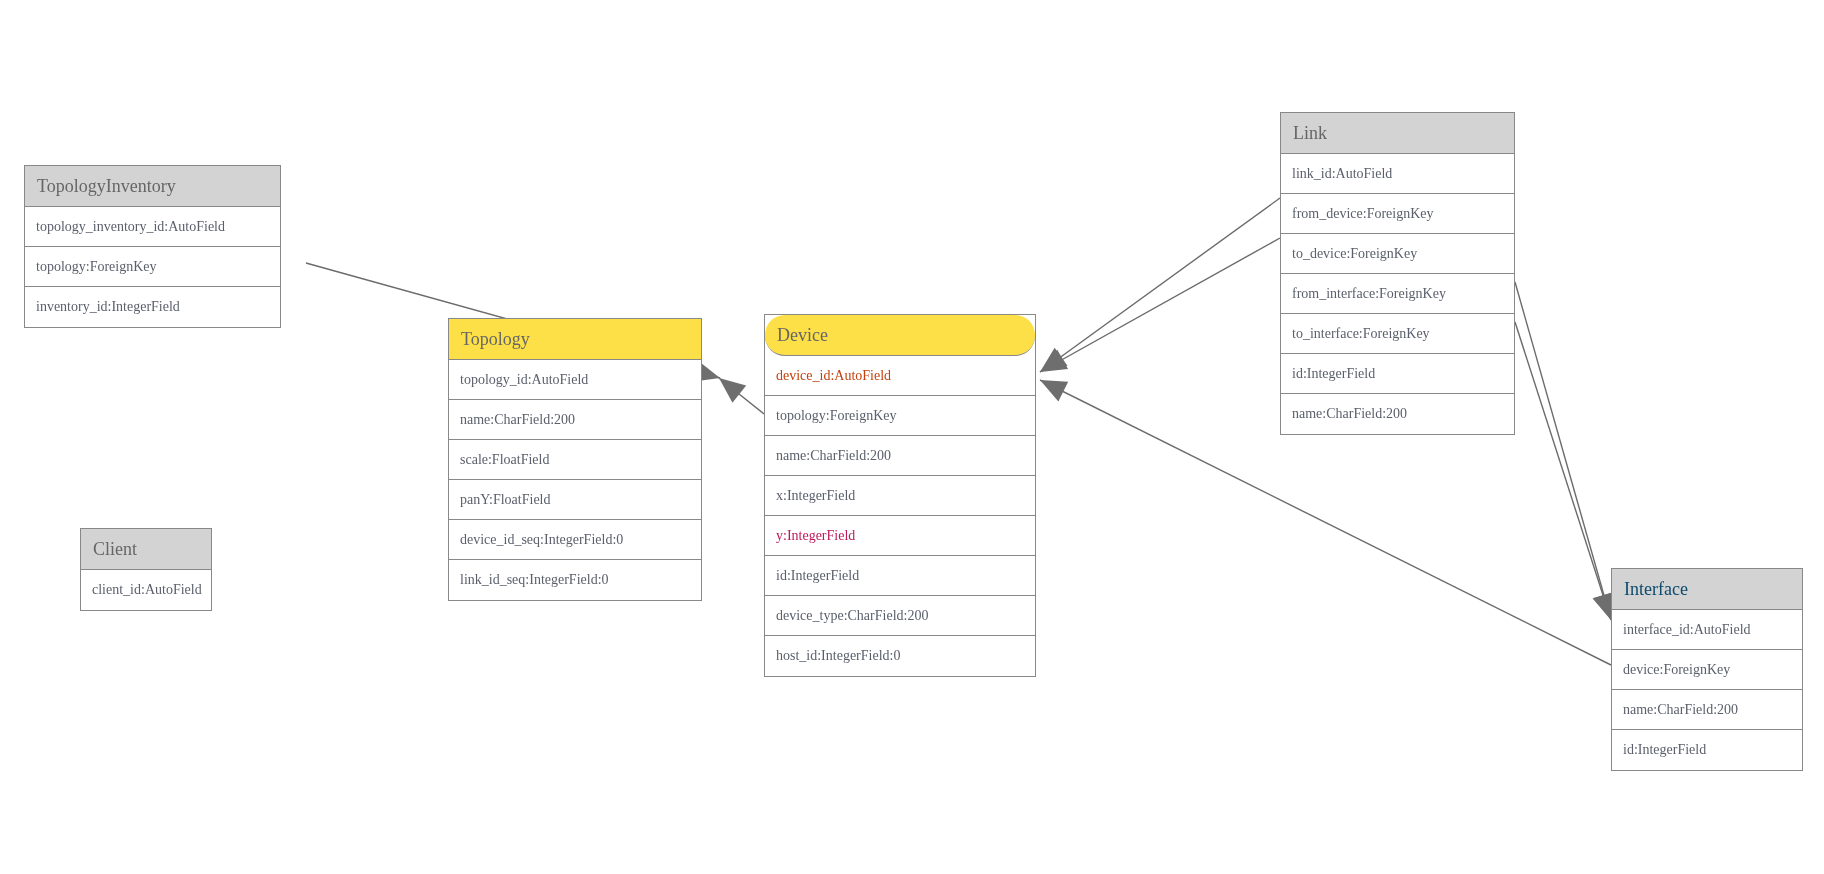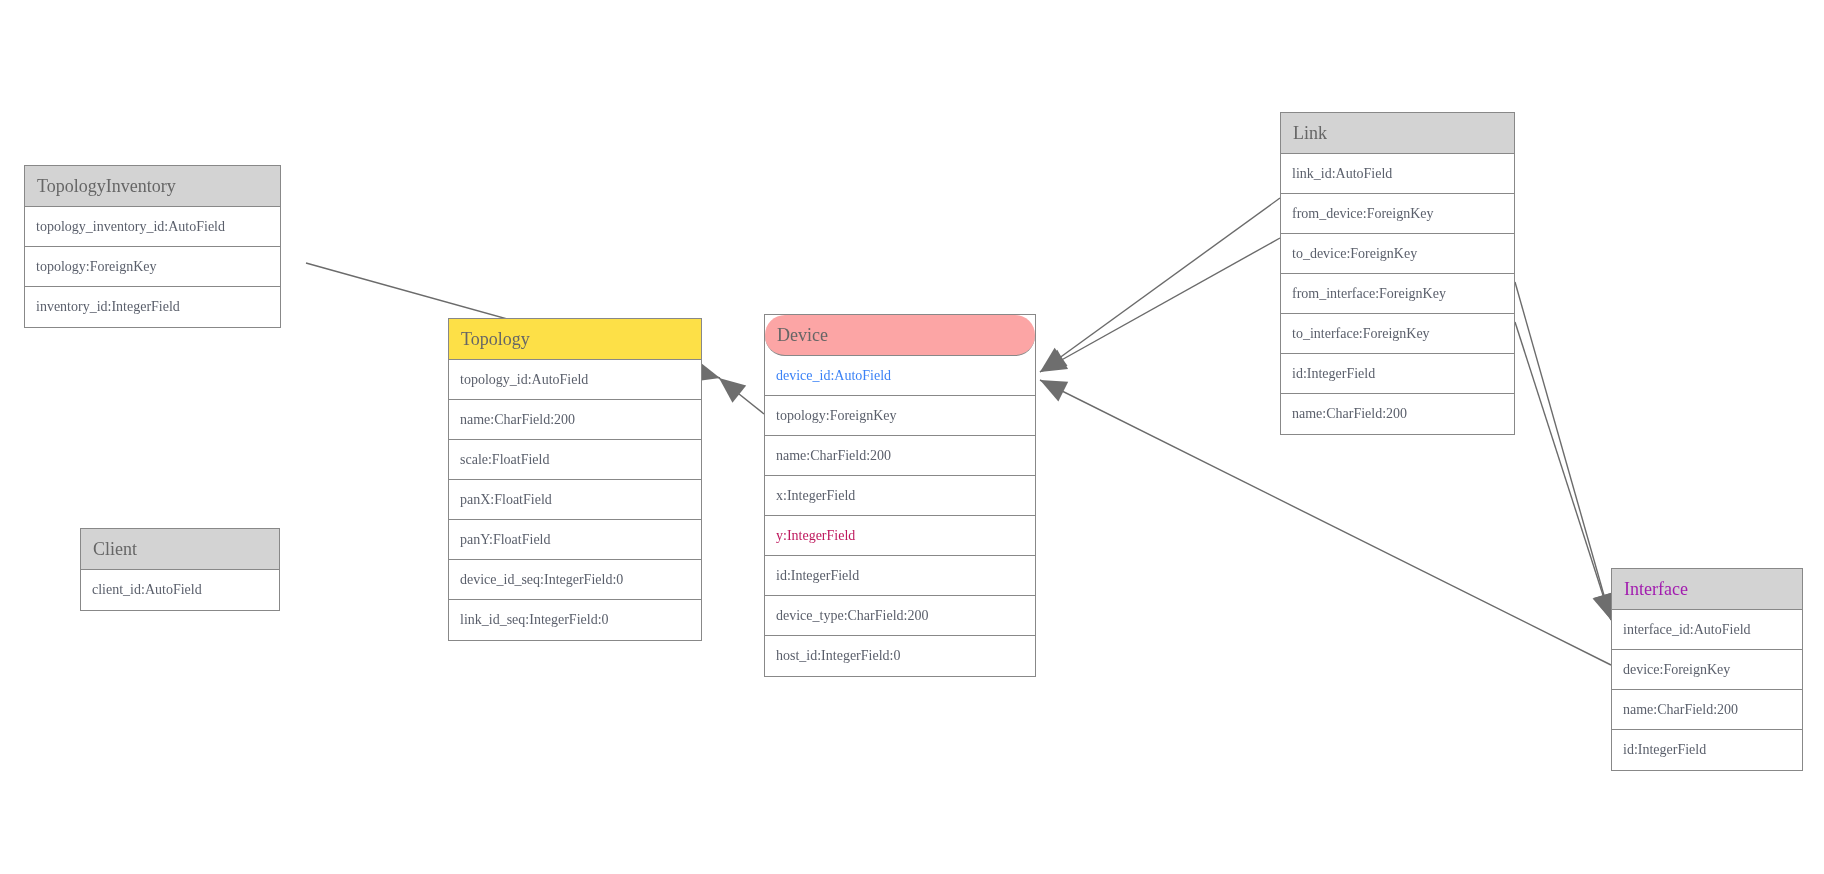--- a/index.html
+++ b/index.html
@@ -102,57 +102,56 @@
       </g>
     </svg>
 
   <div id="entity-layer">
       <div class="entity" style="left: 24px; top: 165px; width: 257px; border-color: rgb(136, 136, 136);">
         <div class="entity-title" style="background: rgb(211, 211, 211); color: rgb(102, 102, 102); border-bottom-color: rgb(136, 136, 136);">TopologyInventory</div>
         <div class="entity-field" style="color: rgb(90, 95, 107); border-bottom-color: rgb(136, 136, 136);">topology_inventory_id:AutoField</div>
         <div class="entity-field" style="color: rgb(90, 95, 107); border-bottom-color: rgb(136, 136, 136);">topology:ForeignKey</div>
         <div class="entity-field last" style="color: rgb(90, 95, 107); border-bottom-color: rgb(136, 136, 136);">inventory_id:IntegerField</div>
       </div>
-      <div class="entity" style="left: 80px; top: 528px; width: 200px; border-color: rgb(136, 136, 136);">
+      <div class="entity" style="left: 80px; top: 528px; width: 132px; border-color: rgb(136, 136, 136);">
         <div class="entity-title" style="background: rgb(211, 211, 211); color: rgb(102, 102, 102); border-bottom-color: rgb(136, 136, 136);">Client</div>
         <div class="entity-field last" style="color: rgb(90, 95, 107); border-bottom-color: rgb(136, 136, 136);">client_id:AutoField</div>
       </div>
       <div class="entity" style="left: 448px; top: 318px; width: 254px; border-color: rgb(136, 136, 136);">
         <div class="entity-title" style="background: #fde047; color: rgb(102, 102, 102); border-bottom-color: rgb(136, 136, 136);">Topology</div>
         <div class="entity-field" style="color: rgb(90, 95, 107); border-bottom-color: rgb(136, 136, 136);">topology_id:AutoField</div>
         <div class="entity-field" style="color: rgb(90, 95, 107); border-bottom-color: rgb(136, 136, 136);">name:CharField:200</div>
         <div class="entity-field" style="color: rgb(90, 95, 107); border-bottom-color: rgb(136, 136, 136);">scale:FloatField</div>
-        <div class="entity-field" style="color: rgb(90, 95, 107); border-bottom-color: rgb(136, 136, 136);">panX:FloatField</div>
         <div class="entity-field" style="color: rgb(90, 95, 107); border-bottom-color: rgb(136, 136, 136);">panY:FloatField</div>
         <div class="entity-field" style="color: rgb(90, 95, 107); border-bottom-color: rgb(136, 136, 136);">device_id_seq:IntegerField:0</div>
         <div class="entity-field last" style="color: rgb(90, 95, 107); border-bottom-color: rgb(136, 136, 136);">link_id_seq:IntegerField:0</div>
       </div>
       <div class="entity" style="left: 764px; top: 314px; width: 272px; border-color: rgb(136, 136, 136);">
-        <div class="entity-title" style="background: #fca5a5; color: rgb(102, 102, 102); border-bottom-color: rgb(136, 136, 136); border-radius: 20px;">Device</div>
-        <div class="entity-field" style="color: #3b82f6; border-bottom-color: rgb(136, 136, 136);">device_id:AutoField</div>
+        <div class="entity-title" style="background: #fde047; color: rgb(102, 102, 102); border-bottom-color: rgb(136, 136, 136); border-radius: 20px;">Device</div>
+        <div class="entity-field" style="color: #c2410c; border-bottom-color: rgb(136, 136, 136);">device_id:AutoField</div>
         <div class="entity-field" style="color: rgb(90, 95, 107); border-bottom-color: rgb(136, 136, 136);">topology:ForeignKey</div>
         <div class="entity-field" style="color: rgb(90, 95, 107); border-bottom-color: rgb(136, 136, 136);">name:CharField:200</div>
         <div class="entity-field" style="color: rgb(90, 95, 107); border-bottom-color: rgb(136, 136, 136);">x:IntegerField</div>
         <div class="entity-field" style="color: #be185d; border-bottom-color: rgb(136, 136, 136);">y:IntegerField</div>
         <div class="entity-field" style="color: rgb(90, 95, 107); border-bottom-color: rgb(136, 136, 136);">id:IntegerField</div>
         <div class="entity-field" style="color: rgb(90, 95, 107); border-bottom-color: rgb(136, 136, 136);">device_type:CharField:200</div>
         <div class="entity-field last" style="color: rgb(90, 95, 107); border-bottom-color: rgb(136, 136, 136);">host_id:IntegerField:0</div>
       </div>
       <div class="entity" style="left: 1280px; top: 112px; width: 235px; border-color: rgb(136, 136, 136);">
         <div class="entity-title" style="background: rgb(211, 211, 211); color: rgb(102, 102, 102); border-bottom-color: rgb(136, 136, 136);">Link</div>
         <div class="entity-field" style="color: rgb(90, 95, 107); border-bottom-color: rgb(136, 136, 136);">link_id:AutoField</div>
         <div class="entity-field" style="color: rgb(90, 95, 107); border-bottom-color: rgb(136, 136, 136);">from_device:ForeignKey</div>
         <div class="entity-field" style="color: rgb(90, 95, 107); border-bottom-color: rgb(136, 136, 136);">to_device:ForeignKey</div>
         <div class="entity-field" style="color: rgb(90, 95, 107); border-bottom-color: rgb(136, 136, 136);">from_interface:ForeignKey</div>
         <div class="entity-field" style="color: rgb(90, 95, 107); border-bottom-color: rgb(136, 136, 136);">to_interface:ForeignKey</div>
         <div class="entity-field" style="color: rgb(90, 95, 107); border-bottom-color: rgb(136, 136, 136);">id:IntegerField</div>
         <div class="entity-field last" style="color: rgb(90, 95, 107); border-bottom-color: rgb(136, 136, 136);">name:CharField:200</div>
       </div>
       <div class="entity" style="left: 1611px; top: 568px; width: 192px; border-color: rgb(136, 136, 136);">
-        <div class="entity-title" style="background: rgb(211, 211, 211); color: #a21caf; border-bottom-color: rgb(136, 136, 136);">Interface</div>
+        <div class="entity-title" style="background: rgb(211, 211, 211); color: #0c4a6e; border-bottom-color: rgb(136, 136, 136);">Interface</div>
         <div class="entity-field" style="color: rgb(90, 95, 107); border-bottom-color: rgb(136, 136, 136);">interface_id:AutoField</div>
         <div class="entity-field" style="color: rgb(90, 95, 107); border-bottom-color: rgb(136, 136, 136);">device:ForeignKey</div>
         <div class="entity-field" style="color: rgb(90, 95, 107); border-bottom-color: rgb(136, 136, 136);">name:CharField:200</div>
         <div class="entity-field last" style="color: rgb(90, 95, 107); border-bottom-color: rgb(136, 136, 136);">id:IntegerField</div>
       </div>
     </div>
 
 </div>
 
 </body></html>

